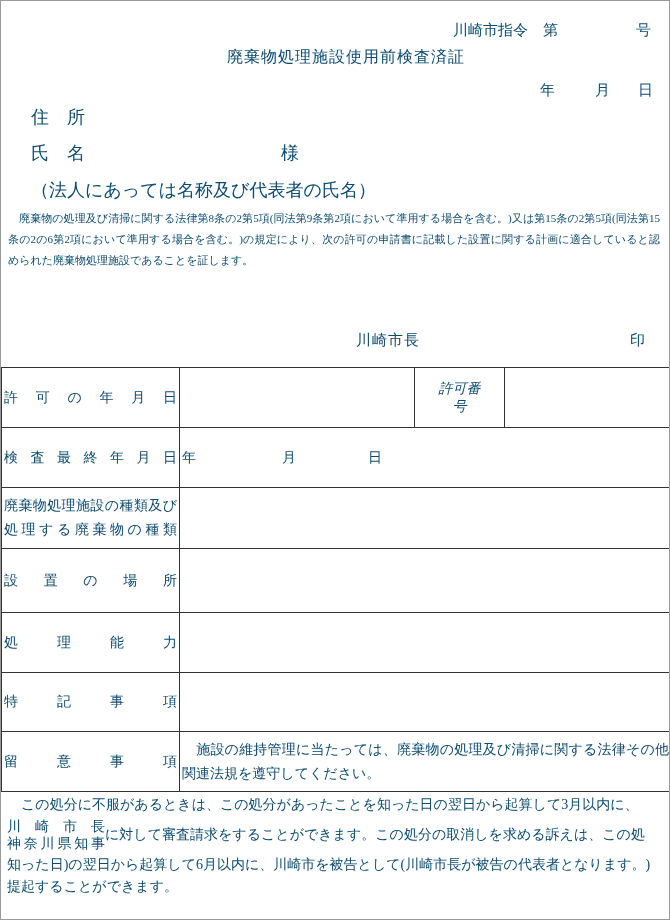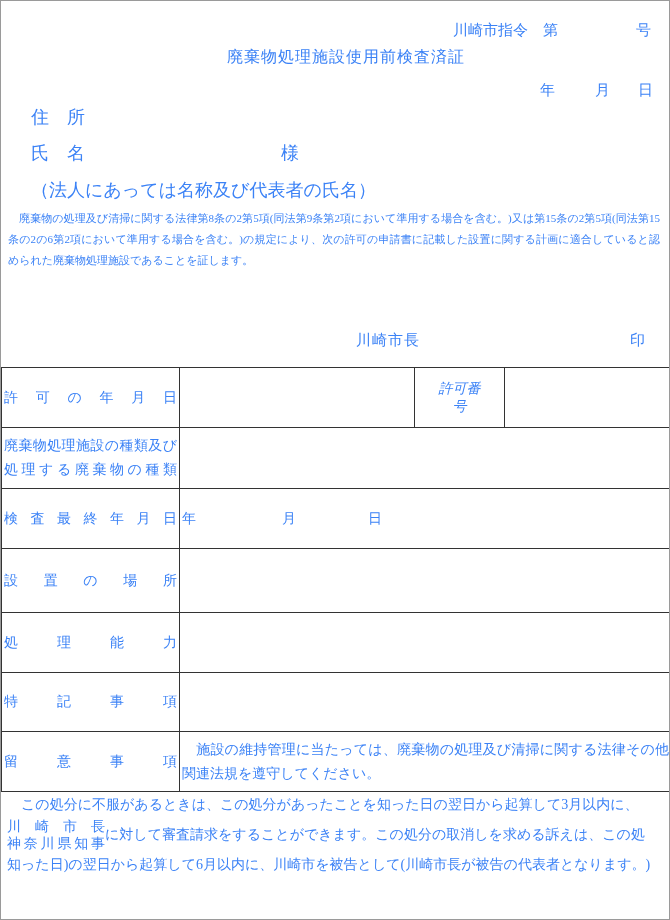--- a/index.html
+++ b/index.html
@@ -1,18 +1,18 @@
 <!DOCTYPE html>
 <html lang="ja"><head>
 <meta charset="utf-8">
 <style>
   html,body { margin:0; padding:0; background:#fff; }
   .page {
     position:relative; width:670px; height:920px; box-sizing:border-box;
-    background:#fff; color:#3b82f6; overflow:hidden;
+    background:#fff; color:#0c4a6e; overflow:hidden;
     border:1px solid #9a9a9a;
     font-family:"Liberation Serif","DejaVu Serif",serif;
   }
   
   .directive { position:absolute; top:20px; right:18px; display:flex; align-items:baseline; font-size:15px; }
   .directive .gap { display:inline-block; width:78px; }
   .doc-title { position:absolute; top:46px; left:0; width:100%; text-align:center; font-size:16px; letter-spacing:1px; text-indent:22px; }
   .dateline { position:absolute; top:80px; right:16px; font-size:15px; }
   .dateline .y { margin-right:40px; }
   .dateline .m { margin-right:28px; }
@@ -84,29 +84,29 @@
         <col style="width:90px">
         <col style="width:167px">
       </colgroup>
     <tbody>
         <tr style="height:60px">
       <td class="lbl">許可の年月日</td>
       <td></td>
       <td class="ctr">許可番号</td>
       <td></td>
     </tr>
-    <tr style="height:61px">
-      <td class="lbl lbl2">廃棄物処理施設の種類及び処理する廃棄物の種類</td>
-      <td colspan="3"></td>
-    </tr>
     <tr style="height:60px">
       <td class="lbl">検査最終年月日</td>
       <td class="insp-val" colspan="3">
         <span class="y">年</span><span class="m">月</span><span>日</span>
       </td>
+    </tr>
+    <tr style="height:61px">
+      <td class="lbl lbl2">廃棄物処理施設の種類及び処理する廃棄物の種類</td>
+      <td colspan="3"></td>
     </tr>
     <tr style="height:64px">
       <td class="lbl">設置の場所</td>
       <td colspan="3"></td>
     </tr>
     <tr style="height:60px">
       <td class="lbl">処理能力</td>
       <td colspan="3"></td>
     </tr>
     <tr style="height:59px">
@@ -123,15 +123,16 @@
   <div class="closing">
     <div class="cl-line">　この処分に不服があるときは、この処分があったことを知った日の翌日から起算して3月以内に、</div>
     <div class="stack-row">
       <div class="stack">
         <div>川崎市長</div>
         <div>神奈川県知事</div>
       </div>
       <div class="after-stack">に対して審査請求をすることができます。この処分の取消しを求める訴えは、この処</div>
     </div>
     <div class="cl-line">知った日)の翌日から起算して6月以内に、川崎市を被告として(川崎市長が被告の代表者となります。)</div>
+    <div class="cl-line">提起することができます。</div>
   </div>
 
 </div>
 
 </body></html>

